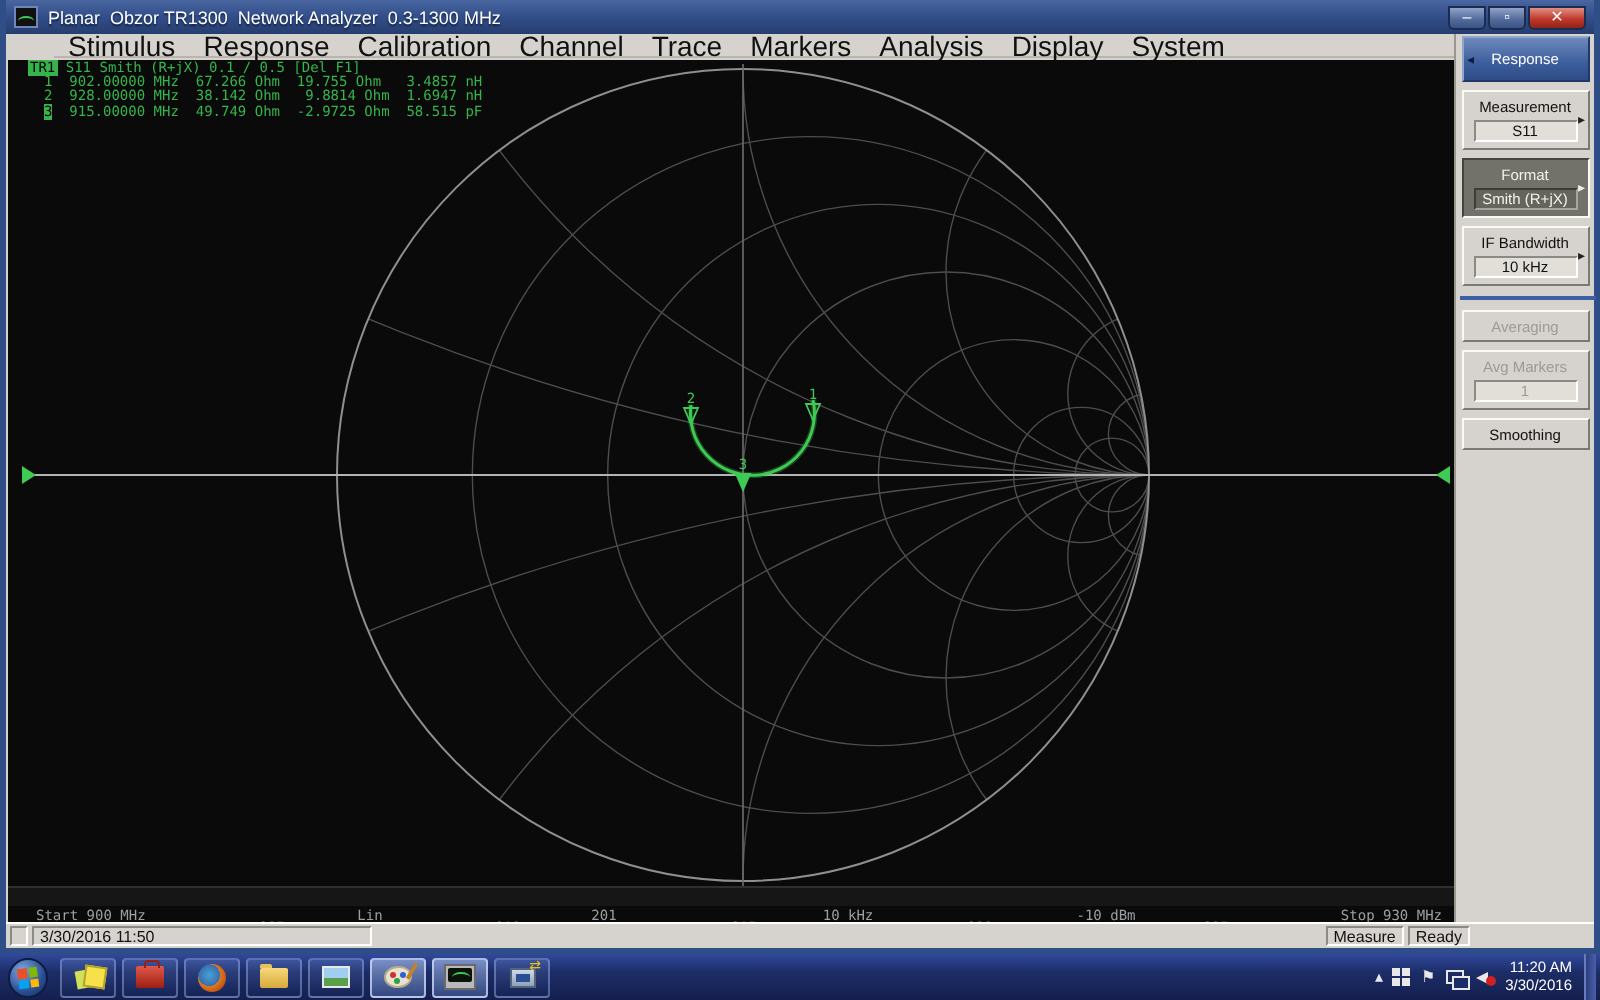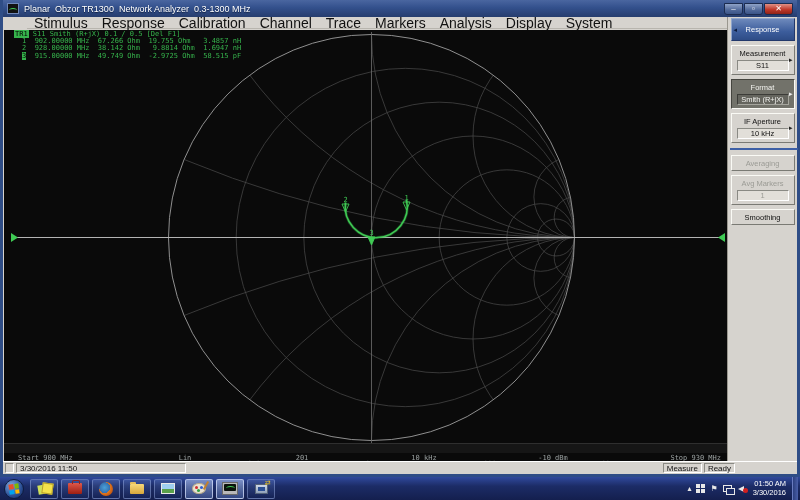--- a/index.html
+++ b/index.html
@@ -199,21 +199,21 @@
       <div class="sb-label">Measurement</div>
       <div class="sb-val">S11</div>
       <span class="arrow-r">▸</span>
     </div>
     <div class="sb-btn pressed">
       <div class="sb-label">Format</div>
       <div class="sb-val">Smith (R+jX)</div>
       <span class="arrow-r" style="color:#eee">▸</span>
     </div>
     <div class="sb-btn">
-      <div class="sb-label">IF Aperture</div>
+      <div class="sb-label">IF Bandwidth</div>
       <div class="sb-val">10 kHz</div>
       <span class="arrow-r">▸</span>
     </div>
     <div class="sb-sep"></div>
     <div class="sb-btn disabled">
       <div class="sb-label">Averaging</div>
     </div>
     <div class="sb-btn disabled">
       <div class="sb-label">Avg Markers</div>
       <div class="sb-val">1</div>
@@ -271,18 +271,18 @@
     <span class="tray-ico t-grid">
         <i></i>
         <i></i>
         <i></i>
         <i></i>
       </span>
     <span class="tray-ico">⚑</span>
     <span class="tray-ico t-dup"></span>
     <span class="tray-ico t-vol"></span>
     <div class="clock">
-      <div>01:50 AM</div>
+      <div>11:20 AM</div>
       <div>3/30/2016</div>
     </div>
     <div class="showdesk"></div>
   </div>
 </div>
 
 </body></html>

